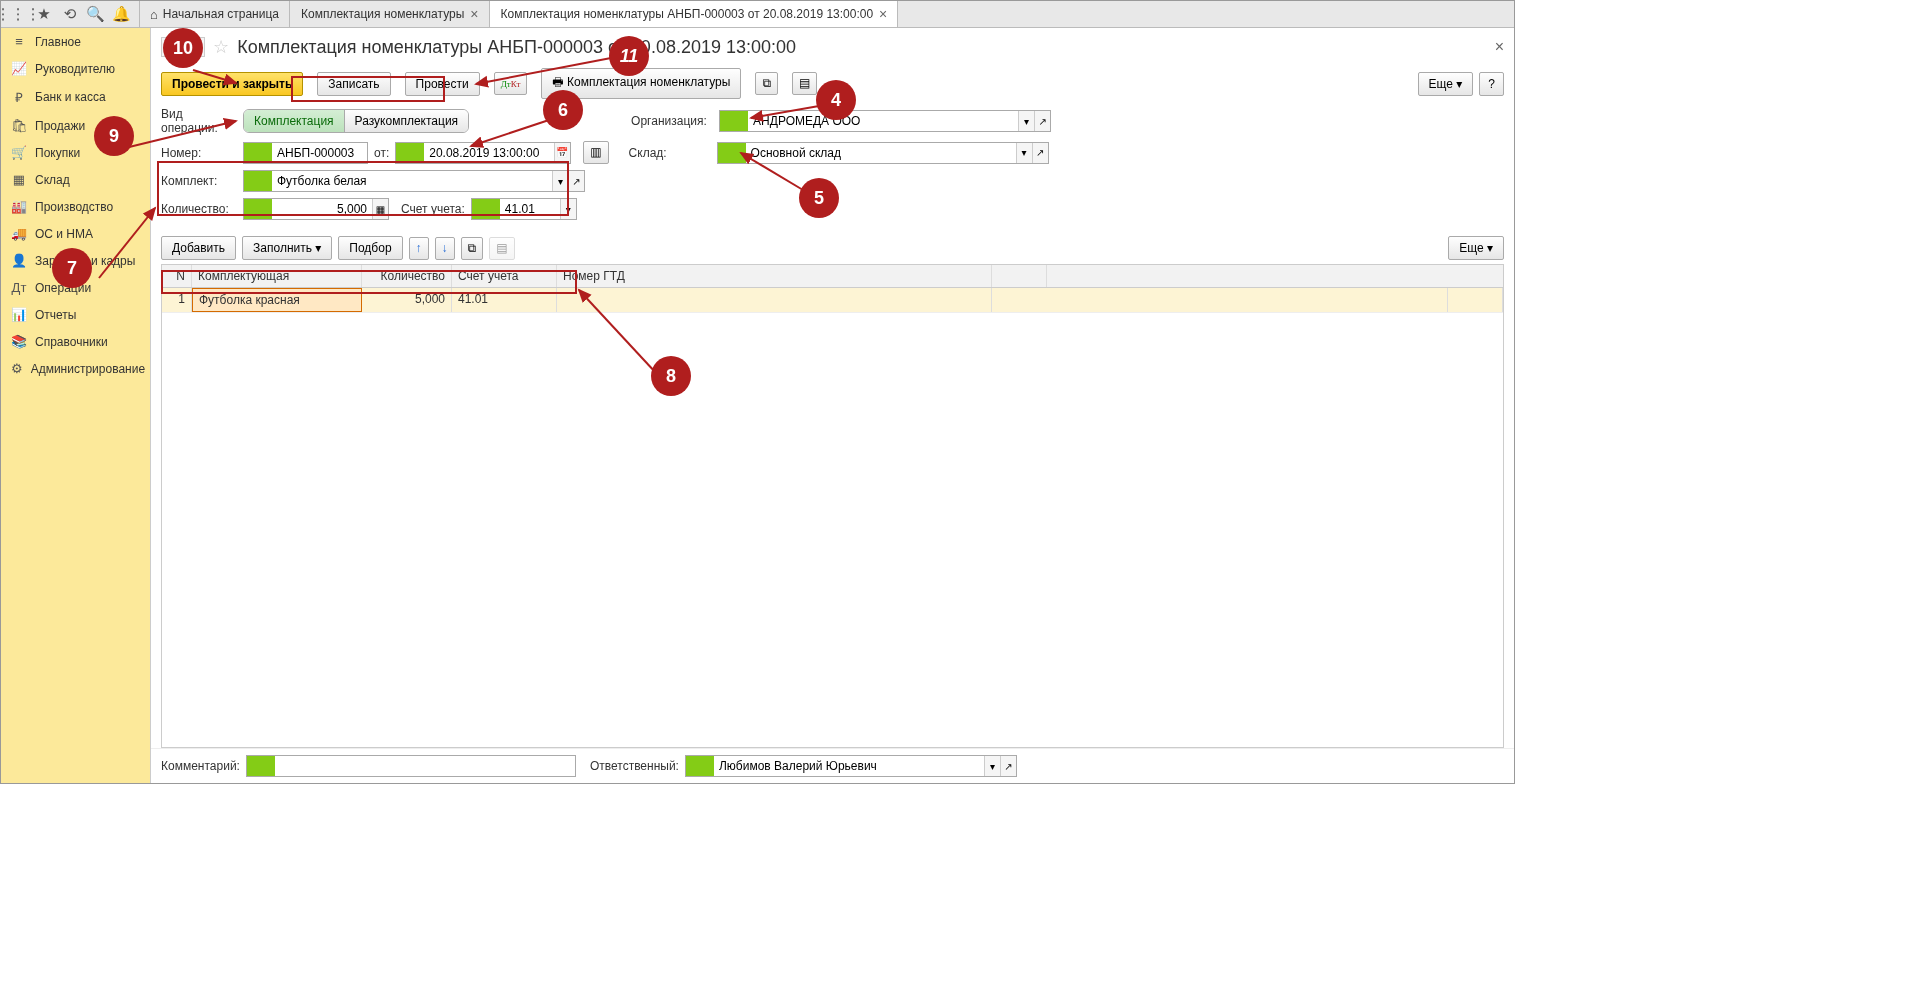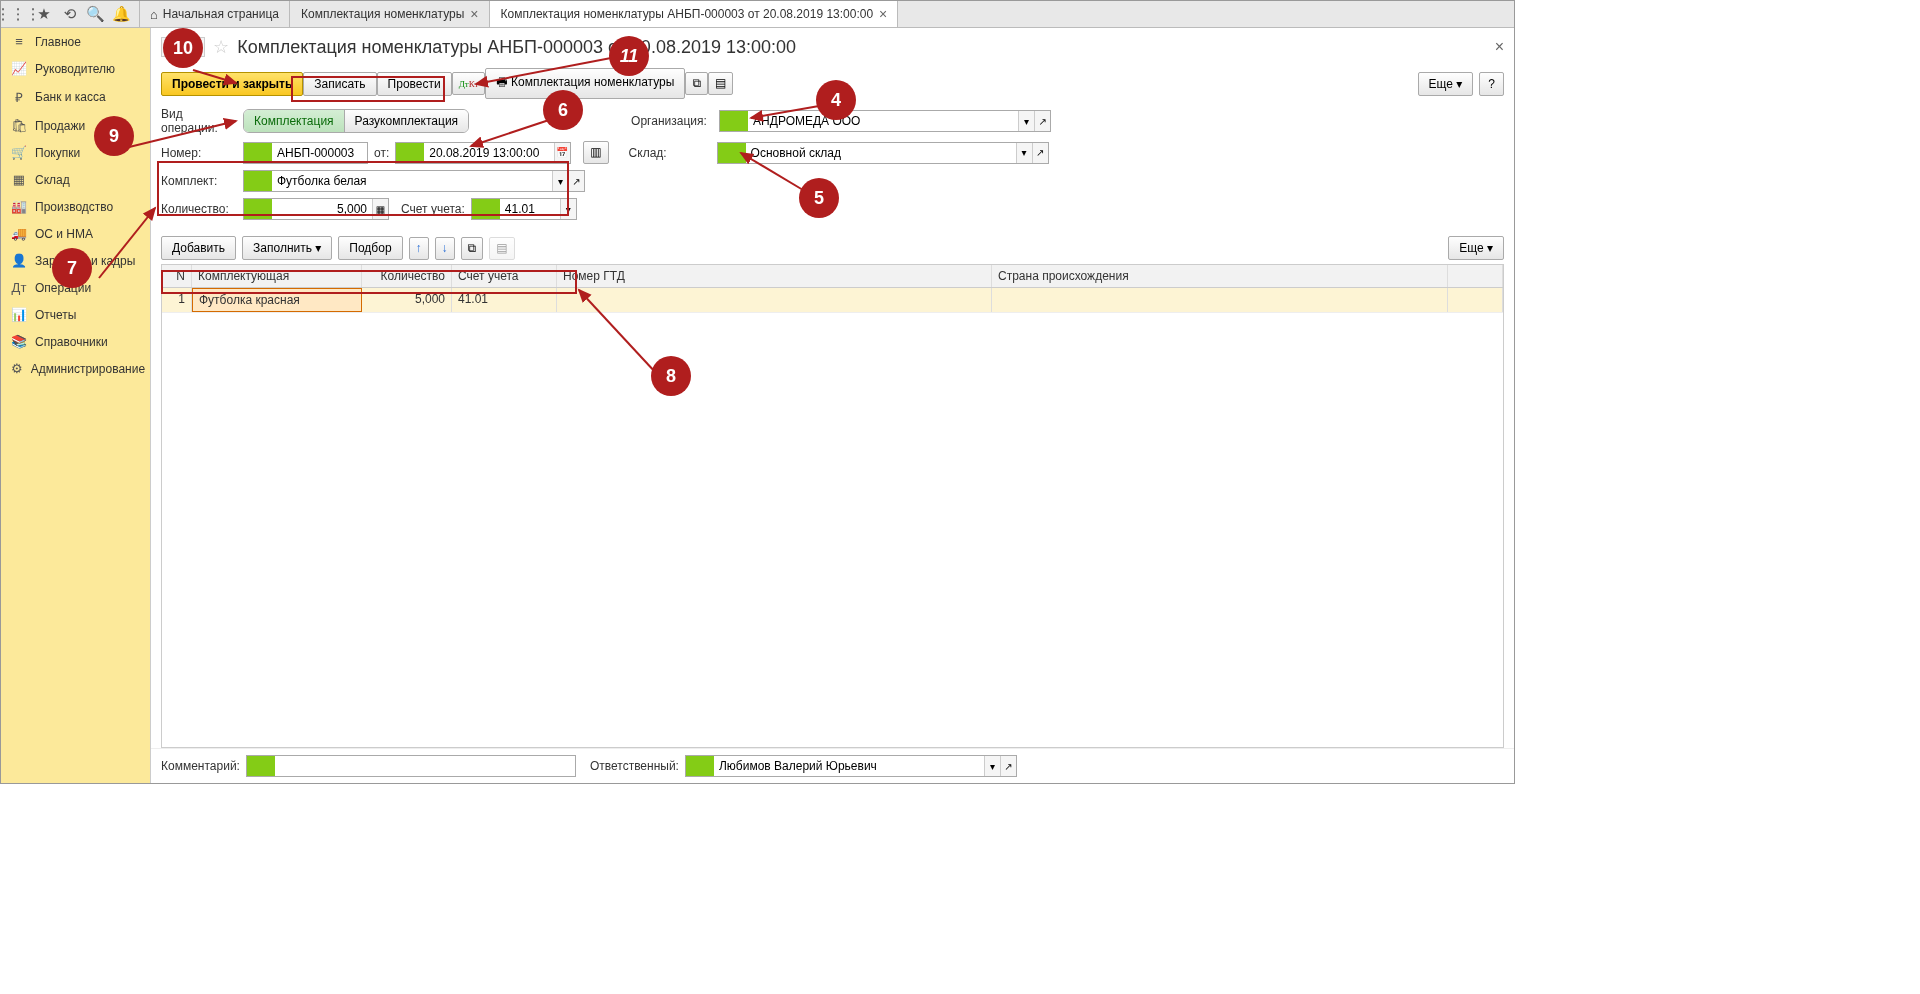--- a/index.html
+++ b/index.html
@@ -30,21 +30,21 @@
 
 
 .title-row { display: flex; align-items: center; padding: 8px 10px 6px 10px; position: relative; }
 .title-nav { display: flex; gap: 4px; margin-right: 8px; }
 .nav-arrow { width: 20px; height: 20px; border: 1px solid #ccc; background: #f5f5f5; display: flex; align-items: center; justify-content: center; cursor: pointer; font-size: 12px; }
 .star-icon { font-size: 18px; color: #ccc; margin-right: 8px; cursor: pointer; }
 .page-title { font-size: 18px; font-weight: normal; }
 .close-x { position: absolute; right: 10px; top: 10px; font-size: 16px; color: #666; cursor: pointer; }
 
 
-.cmd-bar { display: flex; align-items: center; padding: 4px 10px 8px 10px; gap: 0; position: relative; }
+.cmd-bar { display: flex; align-items: center; padding: 4px 10px 8px 10px; gap: 14px; position: relative; }
 .btn { border: 1px solid #aaa; background: linear-gradient(#fefefe,#e6e6e6); padding: 4px 10px; cursor: pointer; border-radius: 2px; font-size: 12px; }
 .btn.yellow { background: linear-gradient(#ffe26a,#f9c722); font-weight: bold; border-color: #b59200; }
 .btn.icon-only { padding: 3px 6px; font-family: Liberation Serif, serif; }
 .cmd-right { margin-left: auto; display: flex; gap: 6px; }
 .btn.questionmark { padding: 4px 8px; }
 
 
 .form-area { padding: 0 10px 6px 10px; }
 .form-row { display: flex; align-items: center; margin-bottom: 6px; gap: 6px; }
 .label { width: 76px; display: inline-block; }
@@ -273,21 +273,20 @@
         <div class="right"><button class="btn"><span>Еще</span> ▾</button></div>
       </div>
 
       <div class="data-table">
         <div class="dt-head">
           <div class="dt-cell col-n">N</div>
           <div class="dt-cell col-comp">Комплектующая</div>
           <div class="dt-cell col-qty">Количество</div>
           <div class="dt-cell col-acct">Счет учета</div>
           <div class="dt-cell col-gtd">Номер ГТД</div>
-          <div class="dt-cell col-cntry">Страна происхождения</div>
           <div class="dt-cell col-end"></div>
         </div>
         <div class="dt-body">
           <div class="dt-row hl">
             <div class="dt-cell col-n">1</div>
             <div class="dt-cell col-comp" style="border:1px solid #d46a00;background:#ffe8c4;">Футболка красная</div>
             <div class="dt-cell col-qty">5,000</div>
             <div class="dt-cell col-acct">41.01</div>
             <div class="dt-cell col-gtd"></div>
             <div class="dt-cell col-cntry"></div>

